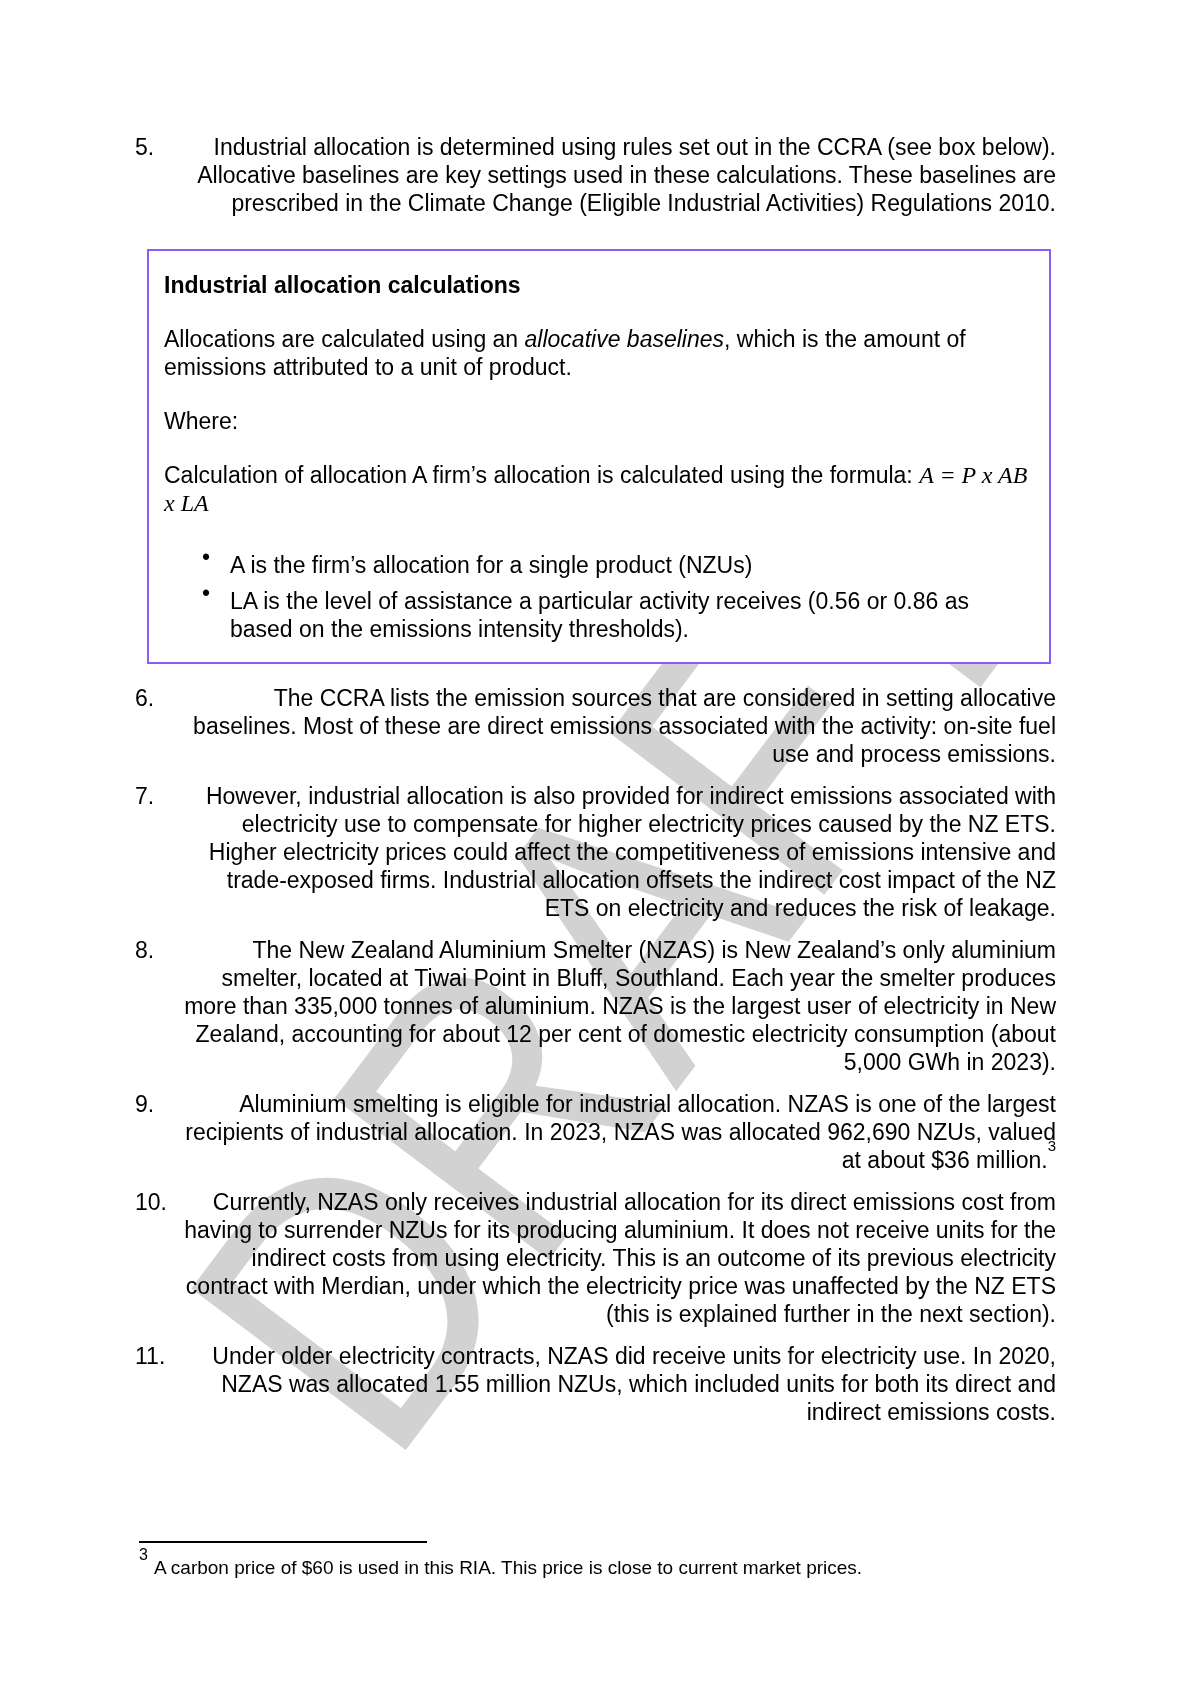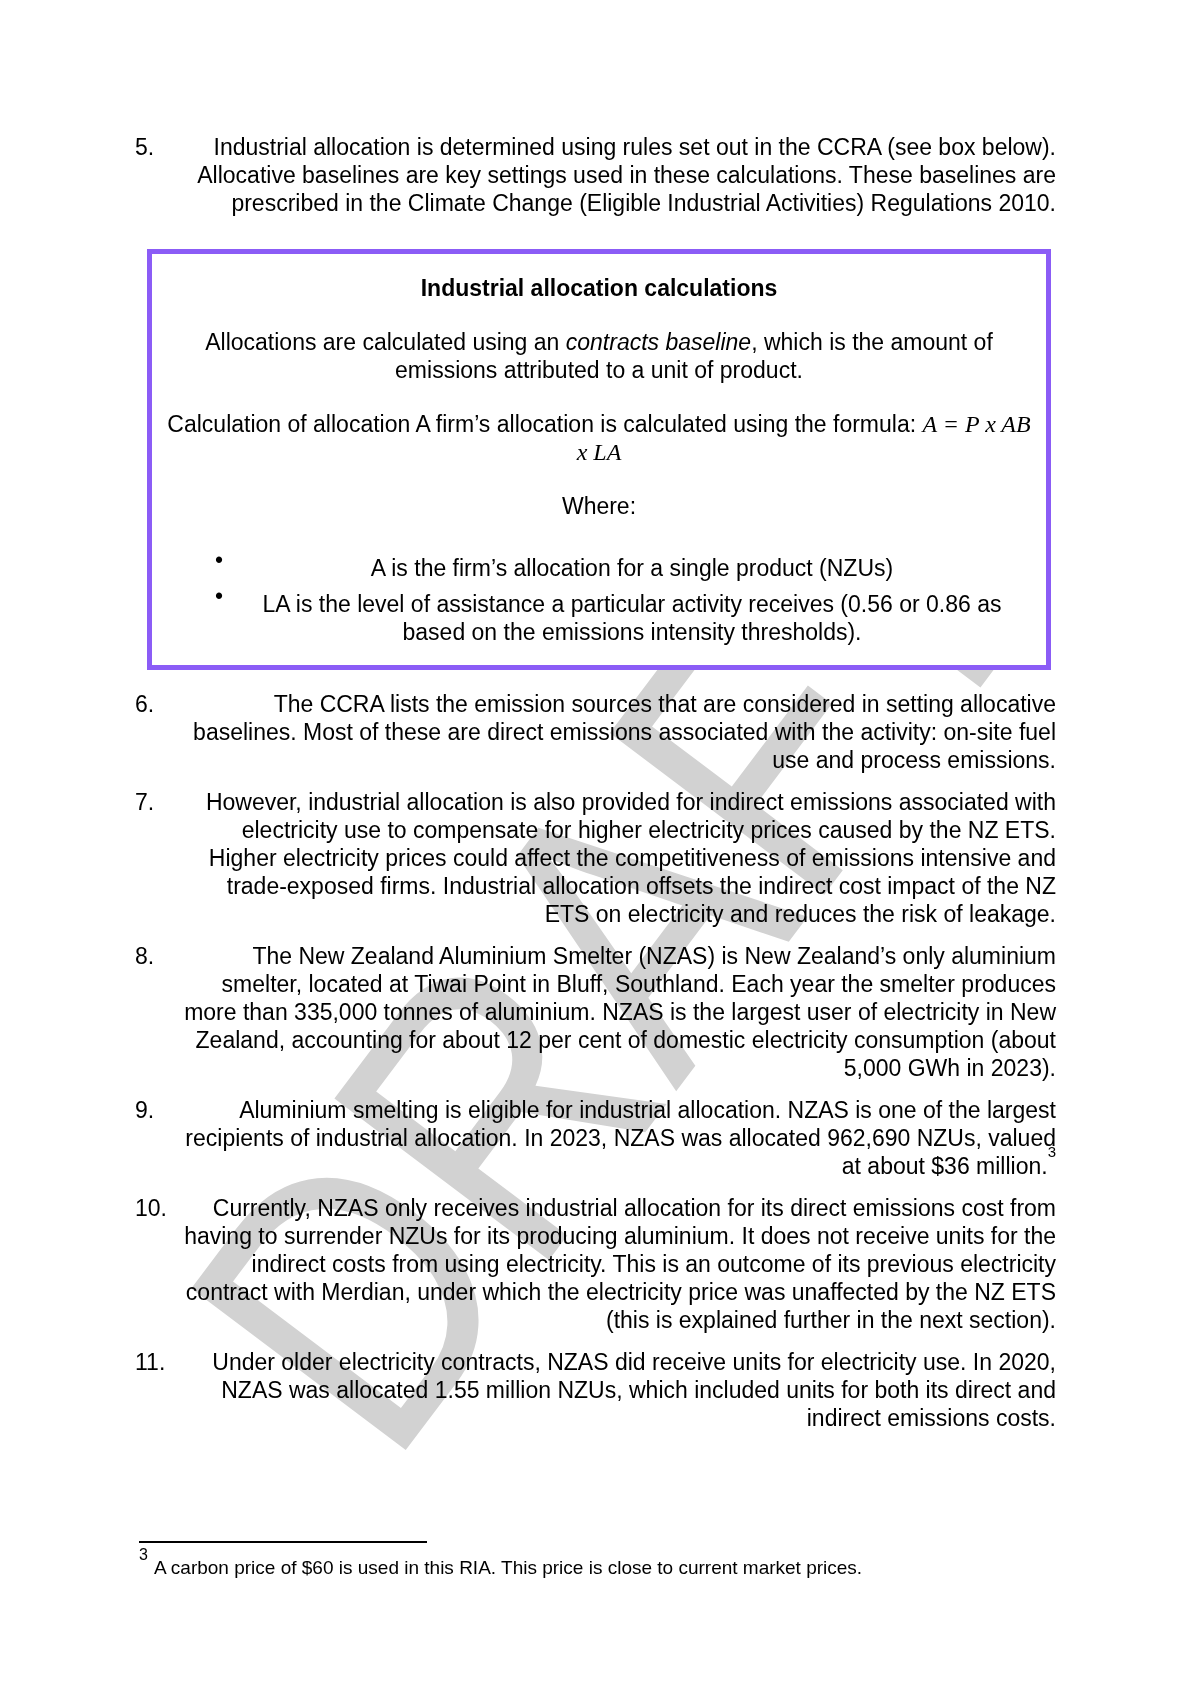--- a/index.html
+++ b/index.html
@@ -21,24 +21,23 @@
   .content{
     position:absolute;left:135px;top:133px;width:921px;z-index:1;
   }
   .num-para{display:flex;margin:0 0 14px 0;}
   .num-para .num{flex:none;width:43px;}
   .num-para .body{flex:1;max-width:880px;text-align:right;}
   .callout-box{
     box-sizing:border-box;
     margin:32px 0 20px 12px;
     width:904px;
-    border:5px solid #8b5cf6;
+    border:2px solid #8b5cf6;
     background:#fff;
     padding:20px 15px 19px 15px;
-    text-align:center;
   }
   .callout-box p{margin:0 0 26px 0;}
   .box-title{font-weight:bold;}
   .formula{font-family:"Liberation Serif",serif;font-style:italic;font-size:24px;}
   .bullets{padding-left:38px;margin-top:26px;}
   .bullet-row{display:flex;}
   .bullet-row::before{content:"\2022";flex:none;width:28px;}
   .bullet-row .btext{flex:1;margin-top:8px;}
   .section-heading{font-style:italic;margin:14px 0 14px 0;}
   sup.fn-ref{font-size:15px;position:relative;top:-8px;line-height:0;}
@@ -56,23 +55,23 @@
 
   <div class="content">
 
     <div class="num-para">
       <span class="num">5.</span>
       <span class="body">Industrial allocation is determined using rules set out in the CCRA (see box below). Allocative baselines are key settings used in these calculations. These baselines are prescribed in the Climate Change (Eligible Industrial Activities) Regulations 2010.</span>
     </div>
 
     <div class="callout-box">
       <p class="box-title">Industrial allocation calculations</p>
-      <p><span>Allocations are calculated using an </span><i>contracts baseline</i><span>, which is the amount of emissions attributed to a unit of product.</span></p>
+      <p><span>Allocations are calculated using an </span><i>allocative baselines</i><span>, which is the amount of emissions attributed to a unit of product.</span></p>
+      <p>Where:</p>
       <p><span>Calculation of allocation A firm’s allocation is calculated using the formula: </span><span class="formula">A = P x AB x LA</span></p>
-      <p>Where:</p>
       <div class="bullets">
         <div class="bullet-row">
             <span class="btext">A is the firm’s allocation for a single product (NZUs)</span>
           </div>
         <div class="bullet-row">
             <span class="btext">LA is the level of assistance a particular activity receives (0.56 or 0.86 as based on the emissions intensity thresholds).</span>
           </div>
       </div>
     </div>
 

